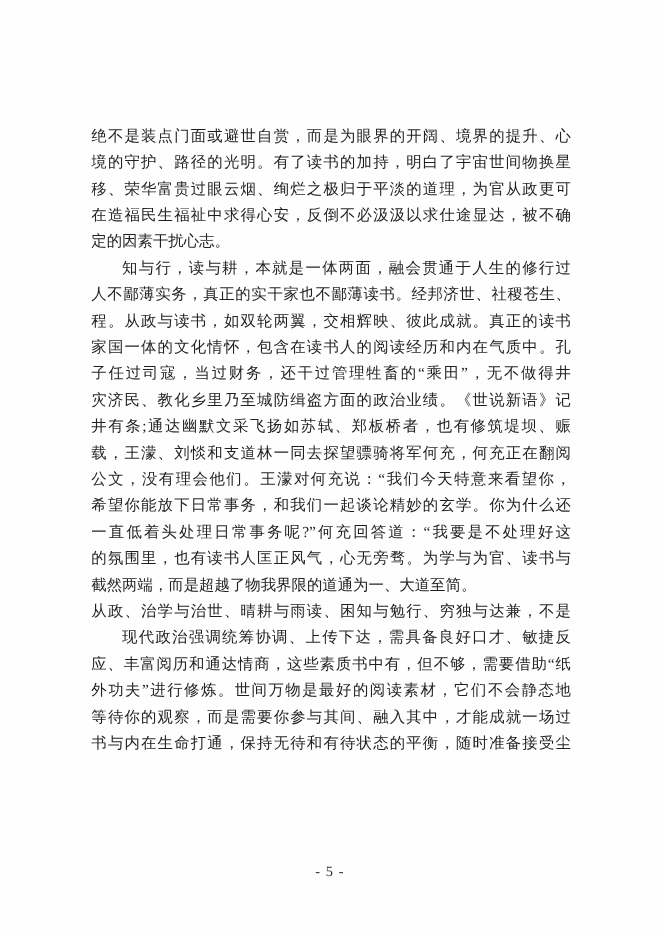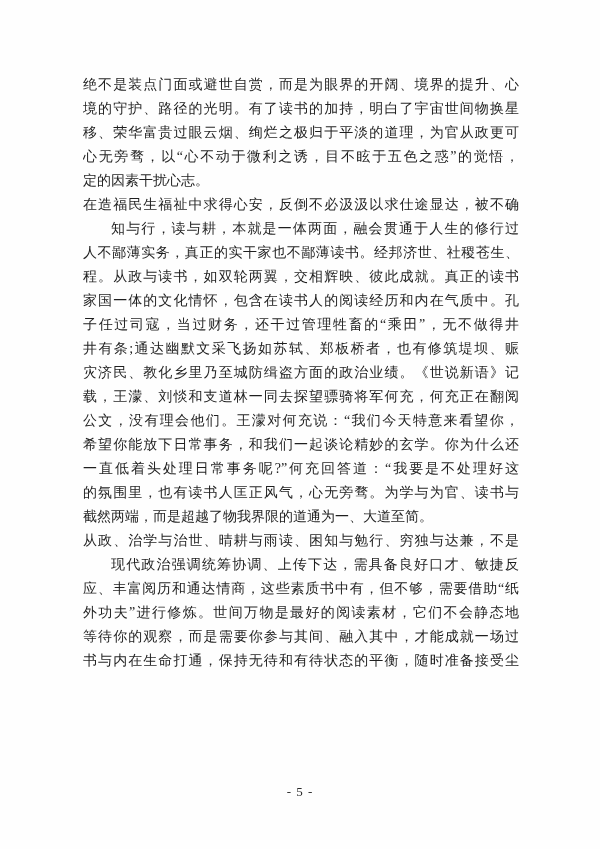--- a/index.html
+++ b/index.html
@@ -13,20 +13,21 @@
     height: 849px;
     box-sizing: border-box;
     background: #fefefe;
     padding: 73px 82px 0 83px;
     font-family: "Liberation Serif", "DejaVu Serif", serif;
     color: #1f1f1f;
     overflow: hidden;
   }
   .doc-body {
     width: 436px;
+    margin-top: 40px;
   }
   .para {
     margin: 0;
     padding: 0;
   }
   .line {
     height: 24px;
     line-height: 24px;
     font-size: 14px;
     text-align: justify;
@@ -53,32 +54,31 @@
 </style>
 </head>
 <body>
 
 <div class="page">
   <div class="doc-body">
       <div class="para">
         <div class="line">绝不是装点门面或避世自赏，而是为眼界的开阔、境界的提升、心</div>
         <div class="line">境的守护、路径的光明。有了读书的加持，明白了宇宙世间物换星</div>
         <div class="line">移、荣华富贵过眼云烟、绚烂之极归于平淡的道理，为官从政更可</div>
-        <div class="line">心无旁骛，以“心不动于微利之诱，目不眩于五色之惑”的觉悟，</div>
+        <div class="line">在造福民生福祉中求得心安，反倒不必汲汲以求仕途显达，被不确</div>
         <div class="line endline">定的因素干扰心志。</div>
-        <div class="line">在造福民生福祉中求得心安，反倒不必汲汲以求仕途显达，被不确</div>
       </div>
       <div class="para">
         <div class="line indent">知与行，读与耕，本就是一体两面，融会贯通于人生的修行过</div>
         <div class="line">人不鄙薄实务，真正的实干家也不鄙薄读书。经邦济世、社稷苍生、</div>
         <div class="line">程。从政与读书，如双轮两翼，交相辉映、彼此成就。真正的读书</div>
         <div class="line">家国一体的文化情怀，包含在读书人的阅读经历和内在气质中。孔</div>
         <div class="line">子任过司寇，当过财务，还干过管理牲畜的“乘田”，无不做得井</div>
+        <div class="line">灾济民、教化乡里乃至城防缉盗方面的政治业绩。《世说新语》记</div>
         <div class="line">井有条;通达幽默文采飞扬如苏轼、郑板桥者，也有修筑堤坝、赈</div>
-        <div class="line">灾济民、教化乡里乃至城防缉盗方面的政治业绩。《世说新语》记</div>
         <div class="line">载，王濛、刘惔和支道林一同去探望骠骑将军何充，何充正在翻阅</div>
         <div class="line">公文，没有理会他们。王濛对何充说：“我们今天特意来看望你，</div>
         <div class="line">希望你能放下日常事务，和我们一起谈论精妙的玄学。你为什么还</div>
         <div class="line">一直低着头处理日常事务呢?”何充回答道：“我要是不处理好这</div>
         <div class="line">的氛围里，也有读书人匡正风气，心无旁骛。为学与为官、读书与</div>
         <div class="line endline">截然两端，而是超越了物我界限的道通为一、大道至简。</div>
         <div class="line">从政、治学与治世、晴耕与雨读、困知与勉行、穷独与达兼，不是</div>
       </div>
       <div class="para">
         <div class="line indent">现代政治强调统筹协调、上传下达，需具备良好口才、敏捷反</div>

